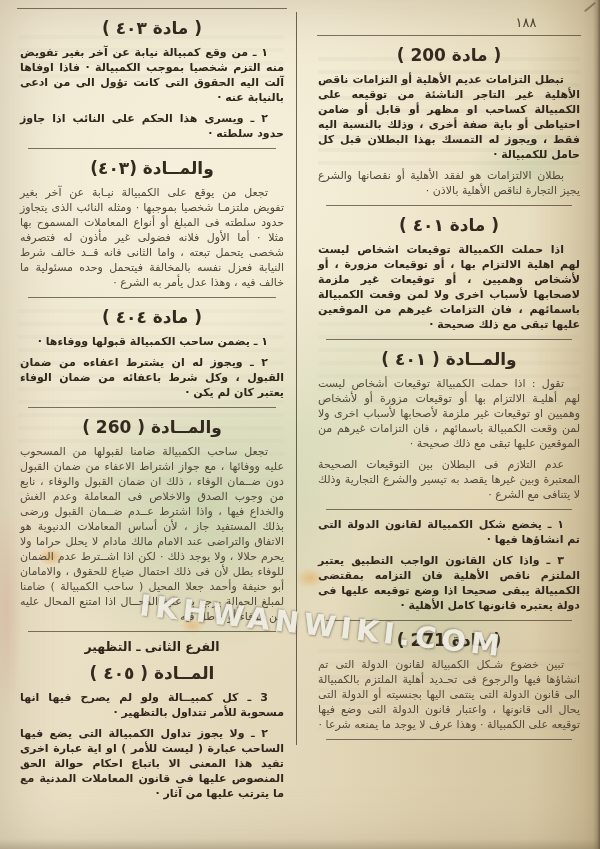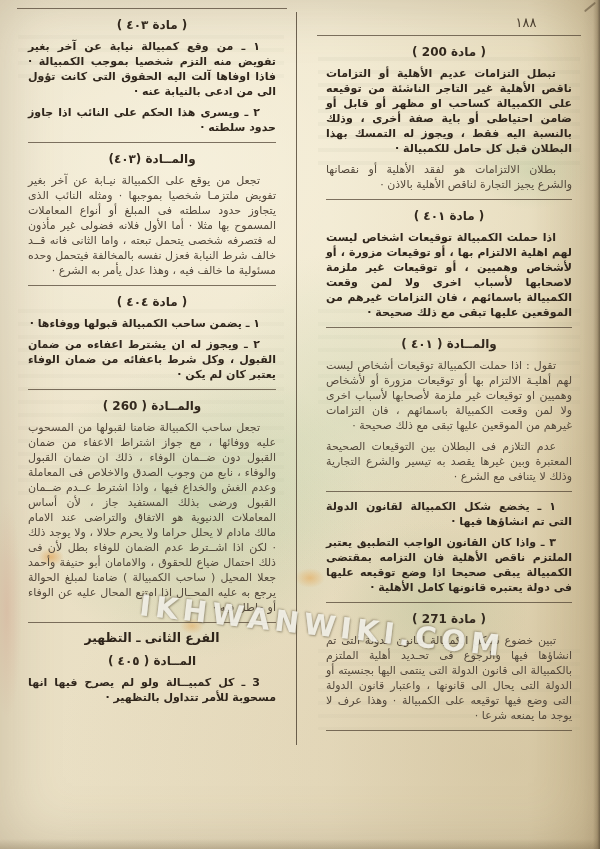--- a/index.html
+++ b/index.html
@@ -55,23 +55,23 @@
     font-size:13px;color:#4d4031;z-index:3;letter-spacing:1px;}
 
   .col{position:absolute;z-index:2;direction:rtl;color:#4e4337;}
   .col-left{left:14px;top:6px;width:276px;}
   .col-right{left:312px;top:33px;width:274px;}
 
   .rule{border-top:1px solid rgba(78,64,48,.72);width:90%;margin:7px auto;height:0;}
   .col-left .rule:first-child{width:98%;margin-top:2px;}
   .col-right .rule:first-child{width:96%;margin-top:2px;}
 
-  .hdr{font-size:12px;font-weight:700;color:#33291e;text-align:center;margin:9px 0 7px;}
+  .hdr{font-size:17px;font-weight:700;color:#33291e;text-align:center;margin:9px 0 7px;}
   .sect{font-size:12.5px;font-weight:700;color:#2e241a;text-align:center;margin:1px 0 5px;}
-  p.para,p.parab{font-size:11px;line-height:15px;text-align:justify;margin:4px 14px 6px;text-indent:16px;}
+  p.para,p.parab{font-size:11px;line-height:15px;text-align:justify;margin:4px 6px 6px;text-indent:16px;}
   p.parab{font-weight:700;color:#30261c;}
   p.para{font-weight:400;color:#53483b;}
 
   .watermark{position:absolute;left:140px;top:588px;z-index:5;
     transform:rotate(6.5deg);transform-origin:left center;
     font-size:29px;font-weight:700;letter-spacing:5px;color:rgba(252,250,240,.68);
     text-shadow:0 0 1px rgba(255,255,255,.6),1px 1px 2px rgba(95,85,60,.55),-1px -1px 2px rgba(95,85,60,.45);
     white-space:nowrap;font-family:"DejaVu Sans",sans-serif;}
 </style>
 </head>
@@ -130,20 +130,21 @@
     <div class="hdr">( مادة ٤٠٤ )</div>
     <p class="parab">١ ـ يضمن ساحب الكمبيالة قبولها ووفاءها ·</p>
     <p class="parab">٢ ـ ويجوز له ان يشترط اعفاءه من ضمان القبول ، وكل شرط باعفائه من ضمان الوفاء يعتبر كان لم يكن ·</p>
     <div class="rule"></div>
     <div class="hdr">والمــادة ( 260 )</div>
     <p class="para">تجعل ساحب الكمبيالة ضامنا لقبولها من المسحوب عليه ووفائها ، مع جواز اشتراط الاعفاء من ضمان القبول دون ضــمان الوفاء ، ذلك ان ضمان القبول والوفاء ، نابع من وجوب الصدق والاخلاص فى المعاملة وعدم الغش والخداع فيها ، واذا اشترط عــدم ضــمان القبول ورضى بذلك المستفيد جاز ، لأن أساس المعاملات الدنيوية هو الاتفاق والتراضى عند الامام مالك مادام لا يحلل حراما ولا يحرم حلالا ، ولا يوجد ذلك · لكن اذا اشــترط عدم الضمان للوفاء بطل لأن فى ذلك احتمال ضياع للحقوق ، والامامان أبو حنيفة وأحمد جعلا المحيل ( ساحب الكمبيالة ) ضامنا لمبلغ الحوالة يرجع به عليه المحــال اذا امتنع المحال عليه عن الوفاء أو ماطل فيه ·</p>
     <div class="rule"></div>
     <div class="sect">الفرع الثانى ـ التظهير</div>
     <div class="hdr">المــادة ( ٤٠٥ )</div>
     <p class="parab">3 ـ كل كمبيــالة ولو لم يصرح فيها انها مسحوبة للأمر تتداول بالتظهير ·</p>
+    <p class="parab">٢ ـ ولا يجوز تداول الكمبيالة التى يضع فيها الساحب عبارة ( ليست للأمر ) او اية عبارة اخرى تفيد هذا المعنى الا باتباع احكام حوالة الحق المنصوص عليها فى قانون المعاملات المدنية مع ما يترتب عليها من آثار ·</p>
   </div>
 
   <div class="watermark">IKHWANWIKI.COM</div>
 
   <div class="pen-mark"></div>
   <div class="edge-right"></div>
   <div class="edge-bottom"></div>
 </div>
 
 </body></html>

